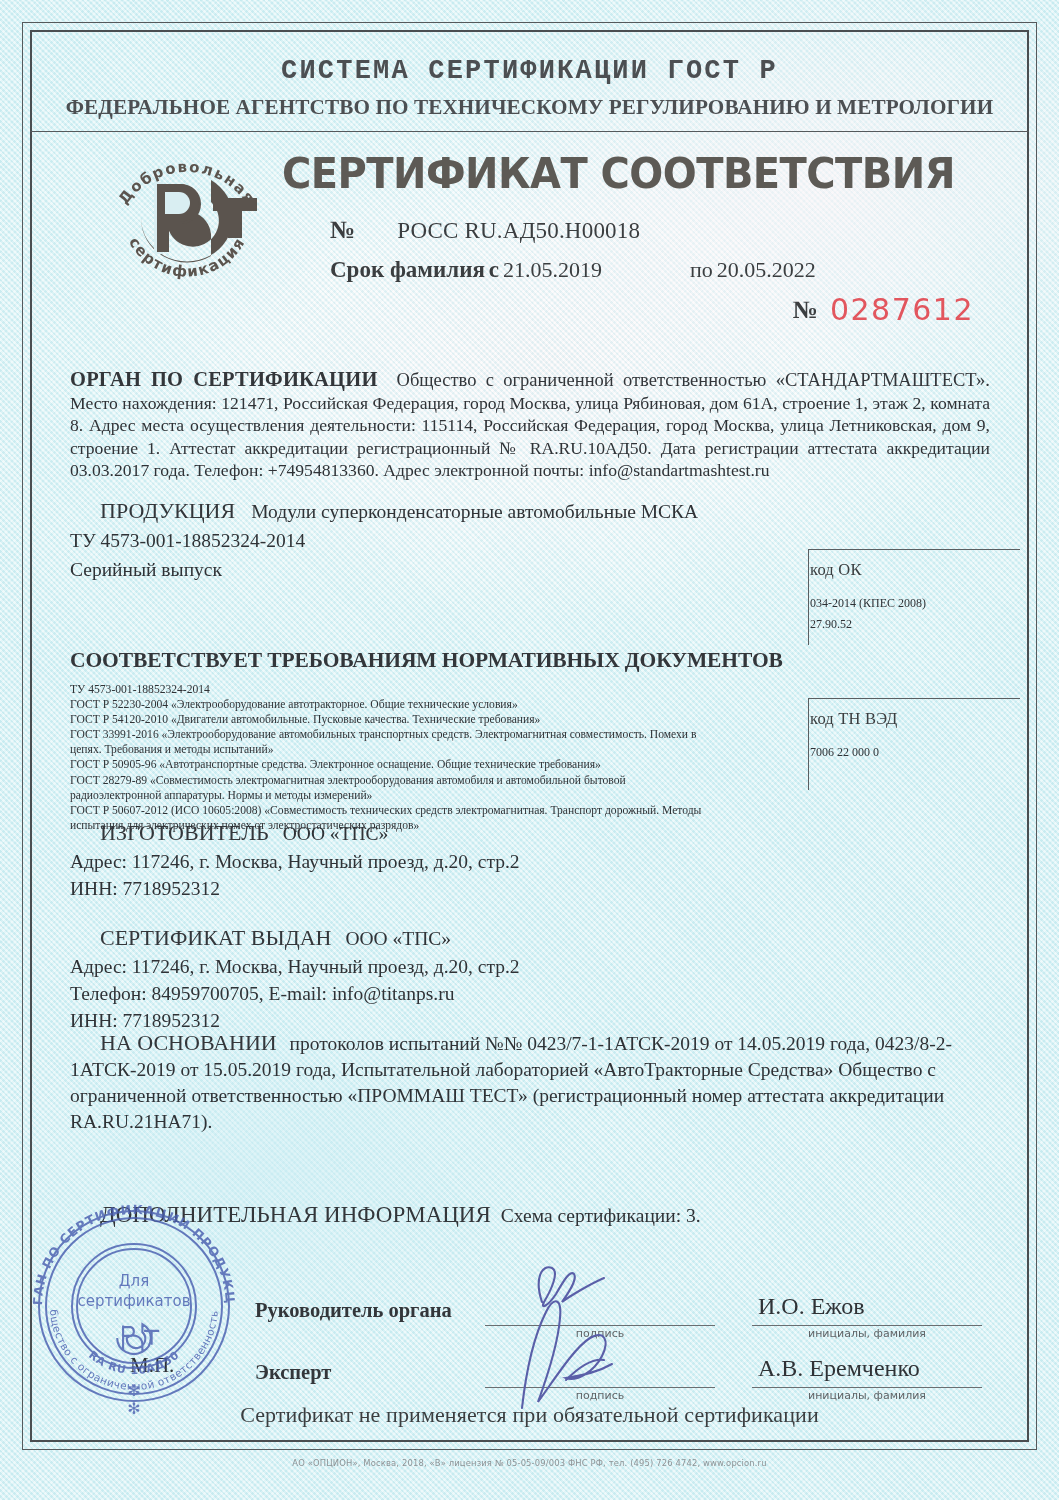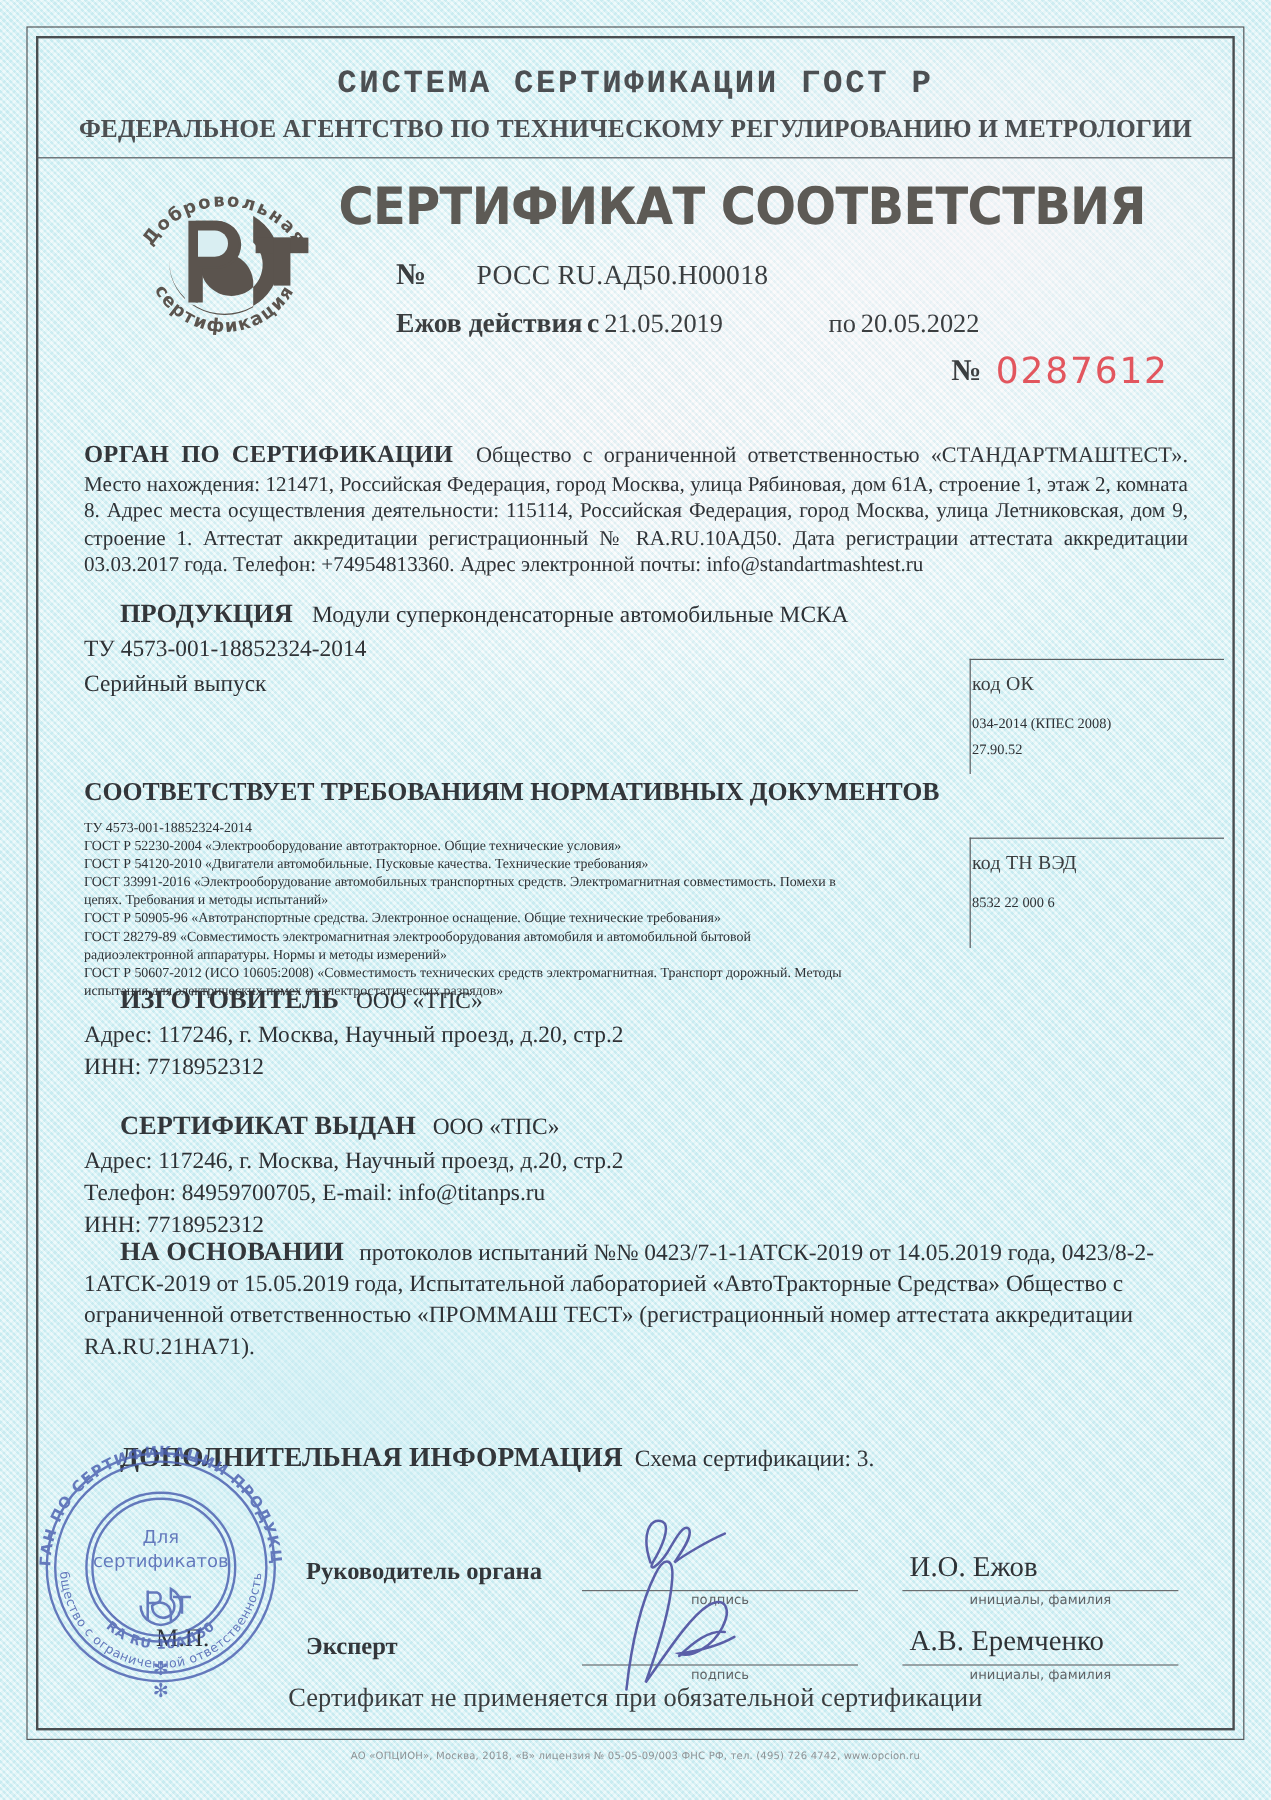--- a/index.html
+++ b/index.html
@@ -168,21 +168,21 @@
   .sec { position: absolute; }
   .sec-head {
     font-size: 20.5px;
     font-weight: bold;
     color: #33363a;
     letter-spacing: 0.2px;
     display: inline;
   }
   .sec-head-lg {
     font-size: 22px;
-    font-weight: bold;
+    font-weight: normal;
     color: #33363a;
     display: inline;
     padding-left: 30px;
   }
   .sec-inline {
     font-size: 18.5px;
     color: #33363a;
     display: inline;
   }
   .body-txt {
@@ -369,21 +369,21 @@
       </svg>
 
       <div class="doc-title">СЕРТИФИКАТ СООТВЕТСТВИЯ</div>
 
       <div class="num-row">
         <span class="num-sign">№</span>
         <span class="num-val">РОСС RU.АД50.Н00018</span>
       </div>
 
       <div class="valid-row">
-        <span class="valid-lbl">Ежов действия</span>
+        <span class="valid-lbl">Срок фамилия</span>
         <span class="valid-lbl">с</span>
         <span class="valid-from">21.05.2019</span>
         <span class="valid-gap"></span>
         <span class="valid-to">по</span>
         <span class="valid-to">20.05.2022</span>
       </div>
 
       <div class="serial-row">
         <span class="serial-sign">№</span>
         <span class="serial-num">0287612</span>
@@ -427,21 +427,21 @@
         <div>ГОСТ 28279-89 «Совместимость электромагнитная электрооборудования автомобиля и автомобильной бытовой</div>
         <div>радиоэлектронной аппаратуры. Нормы и методы измерений»</div>
         <div>ГОСТ Р 50607-2012 (ИСО 10605:2008) «Совместимость технических средств электромагнитная. Транспорт дорожный. Методы</div>
         <div>испытания для электрических помех от электростатических разрядов»</div>
       </div>
     </div>
 
     <div class="code-box" id="code-tnved">
       <div class="code-lbl">код ТН ВЭД</div>
       <div class="code-val">
-        <div>8532 22 000 6</div>
+        <div>7006 22 000 0</div>
       </div>
     </div>
 
     <div class="sec" id="sec-manufacturer">
       <div>
         <span class="sec-head-lg">ИЗГОТОВИТЕЛЬ</span>
         <span class="body-txt-lg" style="margin-left:10px;">ООО «ТПС»</span>
       </div>
       <div class="body-txt-lg" style="margin-top:2px;">Адрес: 117246, г. Москва, Научный проезд, д.20, стр.2</div>
       <div class="body-txt-lg" style="margin-top:1px;">ИНН: 7718952312</div>

